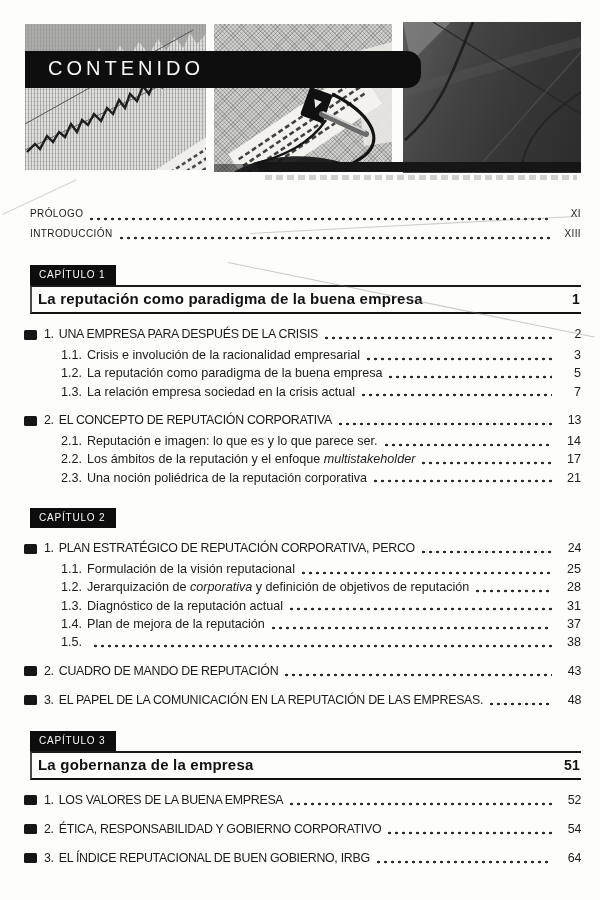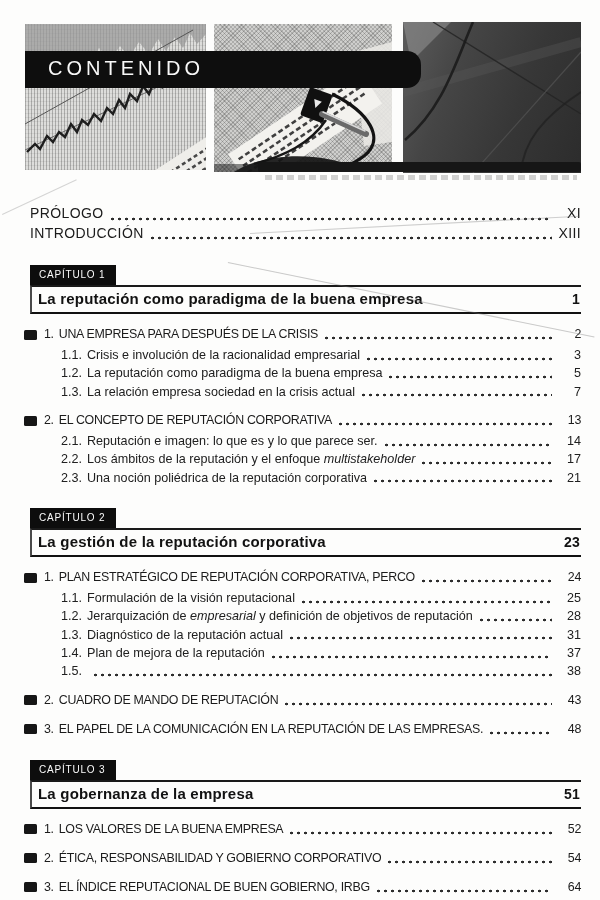--- a/index.html
+++ b/index.html
@@ -29,21 +29,21 @@
          background:repeating-linear-gradient(90deg,#222 0 7px,transparent 7px 11px);}
 
   
   .scratch{position:absolute;height:1px;background:#777;pointer-events:none;z-index:6;transform-origin:left top;}
   .s1{left:2px;top:214px;width:82px;opacity:.30;transform:rotate(-25deg);}
   .s2{left:250px;top:233px;width:330px;opacity:.35;transform:rotate(-3deg);}
   .s3{left:228px;top:262px;width:374px;opacity:.38;transform:rotate(11.5deg);}
 
   
   .toc{margin:28px 19px 0 30px;width:551px;}
-  .fm-row{display:flex;align-items:baseline;font-size:14px;line-height:19.5px;letter-spacing:.4px;}
+  .fm-row{display:flex;align-items:baseline;font-size:10px;line-height:19.5px;letter-spacing:.4px;}
   .leader{flex:1 1 auto;min-width:0;align-self:flex-end;height:4px;margin:0 3px 3px 7px;
           background-image:radial-gradient(circle at 1.6px 2px,#2e2e2e 1.25px,rgba(0,0,0,0) 1.6px);
           background-size:7px 4px;background-repeat:repeat-x;background-position:left bottom;}
   .pg{flex:0 0 auto;min-width:26px;text-align:right;white-space:nowrap;}
 
   .chapter{margin-top:21px;}
   .badge{display:inline-block;background:#0d0d0d;color:#fbfbfb;font-size:10px;letter-spacing:.8px;
          padding:4px 11px 5px 9px;}
   .title-row{display:flex;align-items:baseline;border-top:2px solid #1a1a1a;border-bottom:2px solid #111;
              border-left:2px solid #4a4a4a;padding:3px 1px 4px 6px;font-weight:bold;font-size:15px;
@@ -194,42 +194,38 @@
                 <span class="pg">17</span>
               </div>
               <div class="sub-row">
                 <span class="sub-num">2.3.</span>
                 <span class="lab">Una noción poliédrica de la reputación corporativa</span>
                 <span class="leader"></span>
                 <span class="pg">21</span>
               </div>
             </div>
           </div></div>
-        <div class="chapter"><div class="badge">CAPÍTULO 2</div><div class="title-row">
-            <span class="lab">La gestión de la reputación corporativa</span>
-            <span class="spacer"></span>
-            <span class="pg">23</span>
-          </div><div class="sec">
+        <div class="chapter"><div class="badge">CAPÍTULO 2</div><div class="sec">
             <div class="sec-row">
               <span class="bullet"></span>
               <span class="sec-num">1.</span>
               <span class="lab">PLAN ESTRATÉGICO DE REPUTACIÓN CORPORATIVA, PERCO</span>
               <span class="leader"></span>
               <span class="pg">24</span>
             </div>
             <div class="subs">
               <div class="sub-row">
                 <span class="sub-num">1.1.</span>
                 <span class="lab">Formulación de la visión reputacional</span>
                 <span class="leader"></span>
                 <span class="pg">25</span>
               </div>
               <div class="sub-row">
                 <span class="sub-num">1.2.</span>
-                <span class="lab"><span>Jerarquización de </span><em>empresarial</em><span> y definición de objetivos de reputación</span></span>
+                <span class="lab"><span>Jerarquización de </span><em>corporativa</em><span> y definición de objetivos de reputación</span></span>
                 <span class="leader"></span>
                 <span class="pg">28</span>
               </div>
               <div class="sub-row">
                 <span class="sub-num">1.3.</span>
                 <span class="lab">Diagnóstico de la reputación actual</span>
                 <span class="leader"></span>
                 <span class="pg">31</span>
               </div>
               <div class="sub-row">

